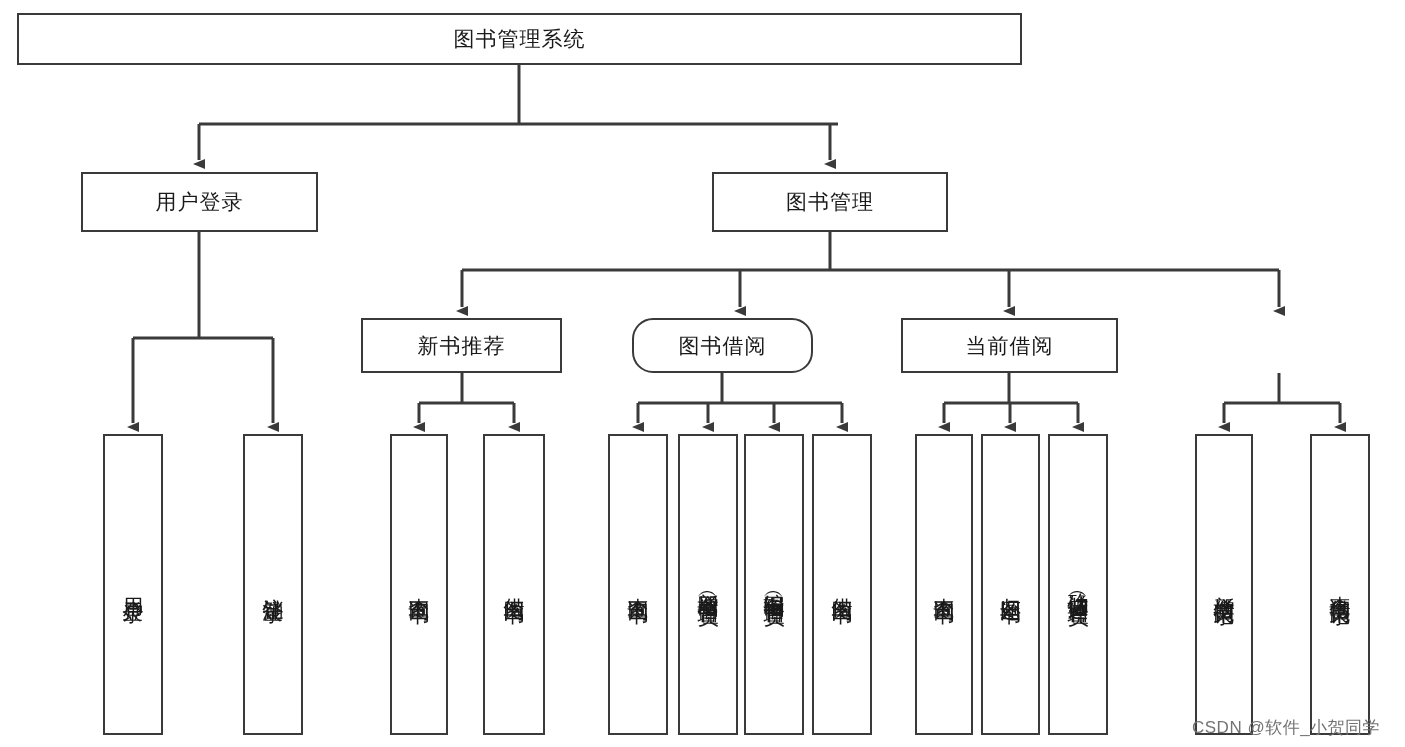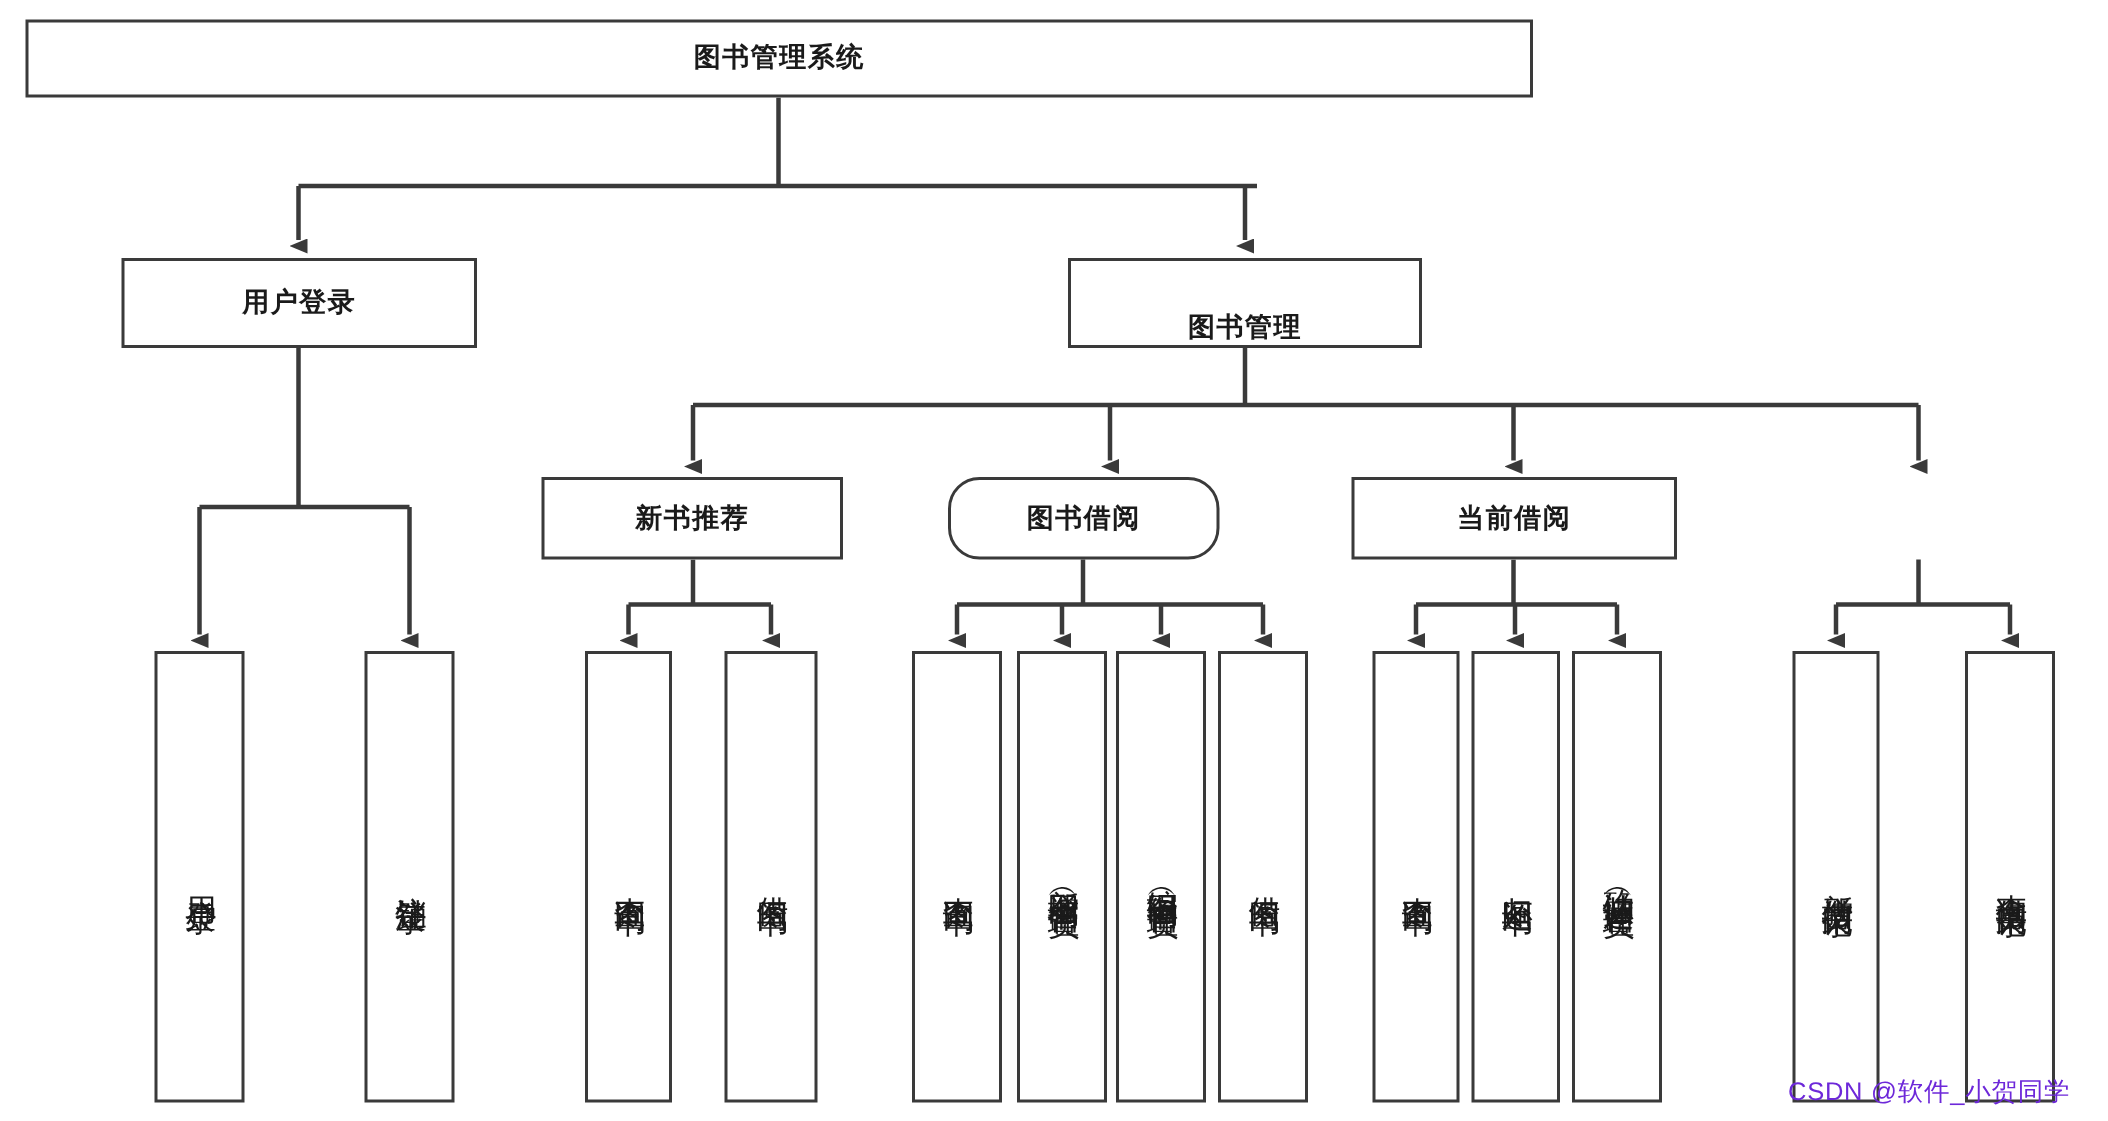--- a/index.html
+++ b/index.html
@@ -27,24 +27,23 @@
     position: absolute;
     box-sizing: border-box;
     border: 2px solid #3a3a3a;
     background: #ffffff;
     display: flex;
     align-items: center;
     justify-content: center;
     color: #1a1a1a;
   }
   .node.horiz {
-    font-size: 18px;
+    font-size: 21px;
     letter-spacing: 1px;
     line-height: 1.2;
-    font-weight: bold;
   }
   .node.vert {
     writing-mode: vertical-rl;
     text-orientation: upright;
     font-size: 21px;
     letter-spacing: 2px;
     line-height: 1.05;
     padding: 6px 0;
   }
   .node.vert .vtext {
@@ -129,21 +128,21 @@
     </g>
   </svg>
 
   <div class="node horiz" id="n-root" style="left: 17px; top: 13px; width: 1005px; height: 52px;">
       <span>图书管理系统</span>
     </div>
 
   <div class="node horiz" id="n-l2-0" style="left: 81px; top: 172px; width: 237px; height: 60px;">
       <span>用户登录</span>
     </div>
-  <div class="node horiz" id="n-l2-1" style="left: 712px; top: 172px; width: 236px; height: 60px; align-items: flex-end;">
+  <div class="node horiz" id="n-l2-1" style="left: 712px; top: 172px; width: 236px; height: 60px;">
       <span>图书管理</span>
     </div>
 
   <div class="node horiz" id="n-l3-0" style="left: 361px; top: 318px; width: 201px; height: 55px;">
       <span>新书推荐</span>
     </div>
   <div class="node horiz" id="n-l3-1" style="left: 632px; top: 318px; width: 181px; height: 55px; border-radius: 21px;">
       <span>图书借阅</span>
     </div>
   <div class="node horiz" id="n-l3-2" style="left: 901px; top: 318px; width: 217px; height: 55px;">
@@ -183,15 +182,15 @@
   <div class="node vert" id="n-lf-10" style="left: 1048px; top: 434px; width: 60px; height: 301px;">
       <span class="vtext">确认归还（管理员）</span>
     </div>
   <div class="node vert" id="n-lf-11" style="left: 1195px; top: 434px; width: 58px; height: 301px;">
       <span class="vtext">新增借阅记录</span>
     </div>
   <div class="node vert" id="n-lf-12" style="left: 1310px; top: 434px; width: 60px; height: 301px;">
       <span class="vtext">查询借阅记录</span>
     </div>
 
-  <div class="watermark" id="wm" style="left: 1192px; top: 716px; color: #6d28d9;">CSDN @软件_小贺同学</div>
+  <div class="watermark" id="wm" style="left: 1192px; top: 716px; color: #737373;">CSDN @软件_小贺同学</div>
 
 </div>
 
 </body></html>

